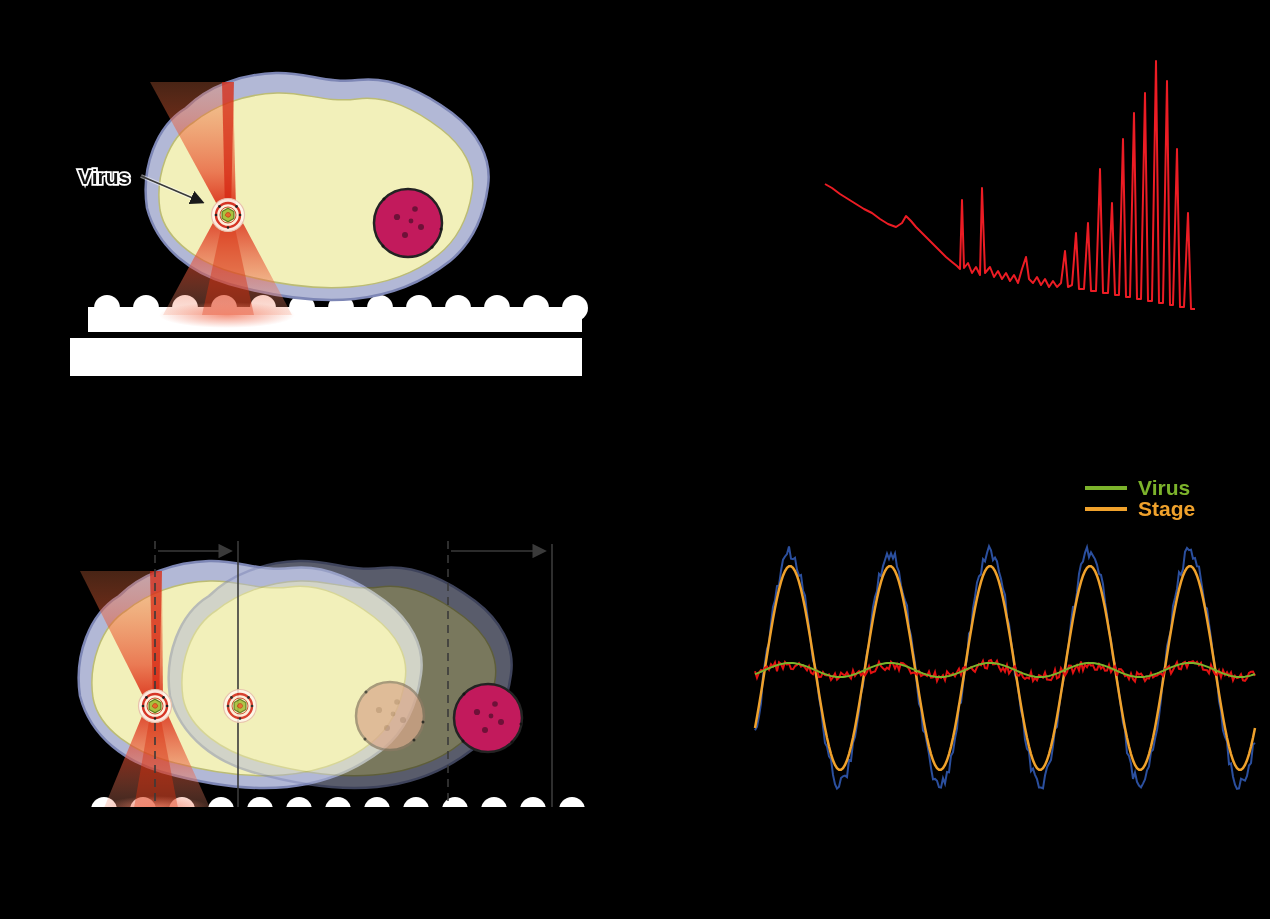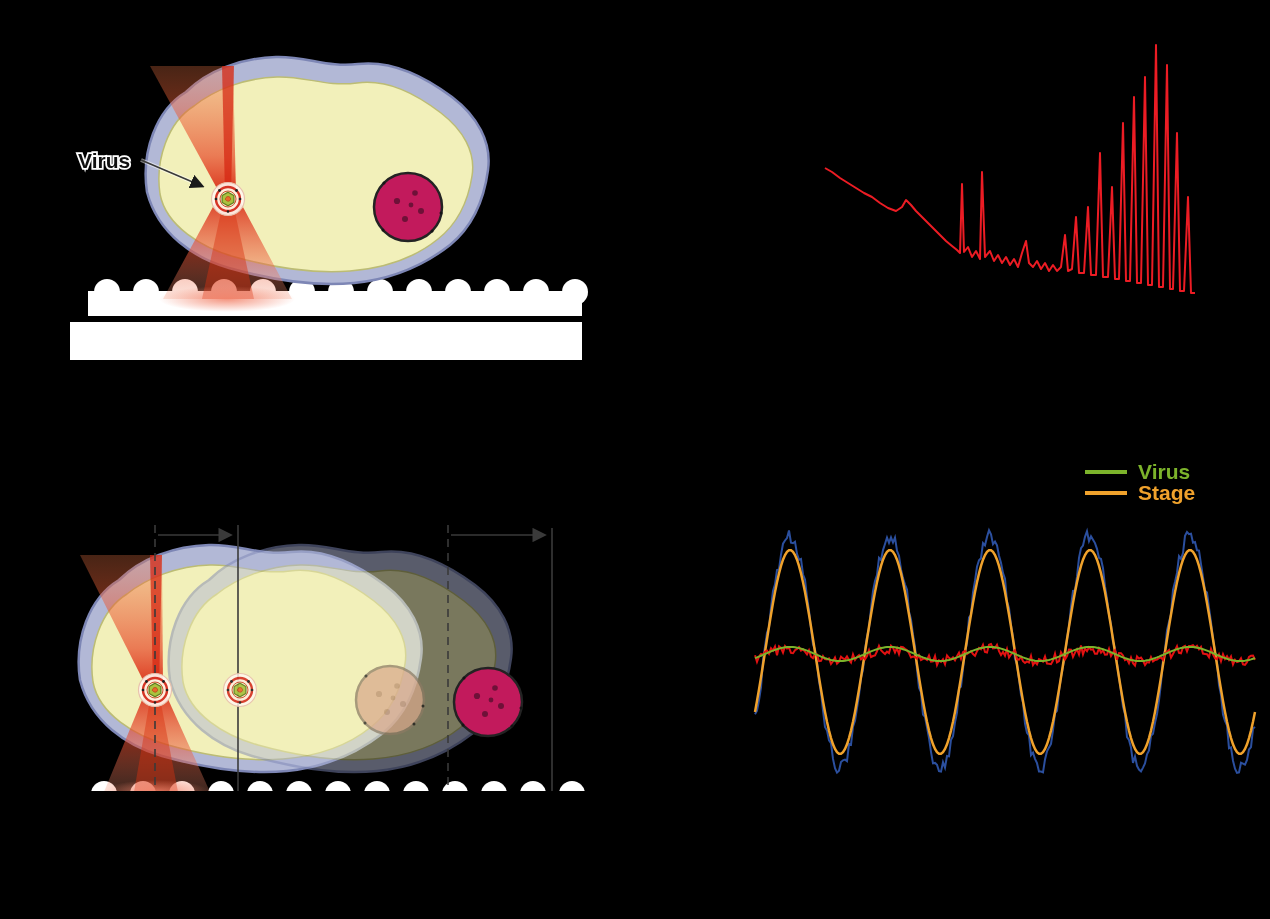--- a/index.html
+++ b/index.html
@@ -1,17 +1,17 @@
 <!DOCTYPE html>
 <html style="--cell_membrane: #b2b8d6; --cell_membrane_stroke: #7d86b5; --cytoplasm: #f2f0ba; --cytoplasm_stroke: #bcbc74; --nucleus: #c21a5c; --nucleus_faded: #d9a98c; --laser: #e8442a; --substrate: #ffffff; --stage_arrow: #2a4d9e; --annotation: #3a3a3a; --spectrum: #ec1c24; --trace_blue: #2b4f9e; --trace_orange: #f0a22c; --trace_red: #e31212; --trace_green: #7cb32b;"><head>
 <meta charset="utf-8">
 <style>
   html,body{margin:0;padding:0;background:#000;}
   .canvas{position:relative;width:1270px;height:791px;background:#000;overflow:hidden;
-          font-family:"Liberation Sans",sans-serif;}
+          font-family:"Liberation Sans",sans-serif;margin-top:16px;}
   .panel{position:absolute;}
   #panel-a{left:0;top:0;}
   #panel-b{left:660px;top:0;}
   #panel-c{left:0;top:430px;}
   #panel-d{left:660px;top:430px;}
 
   .substrate{fill:var(--substrate,#fff);}
   .membrane-style{fill:var(--cell_membrane,#b2b8d6);stroke:var(--cell_membrane_stroke,#7d86b5);stroke-width:2.5;}
   .cytoplasm-style{fill:var(--cytoplasm,#f2f0ba);stroke:var(--cytoplasm_stroke,#bcbc74);stroke-width:1.5;}
   .spectrum-line{stroke:var(--spectrum,#ec1c24);stroke-width:2;fill:none;stroke-linejoin:round;}

